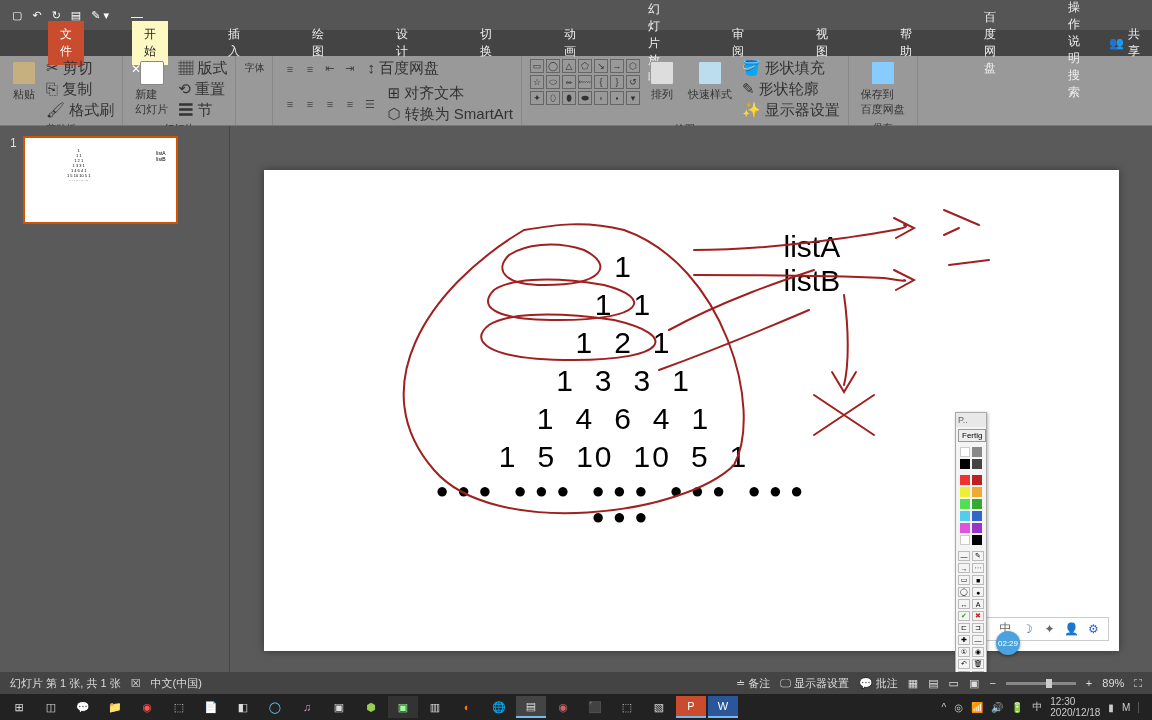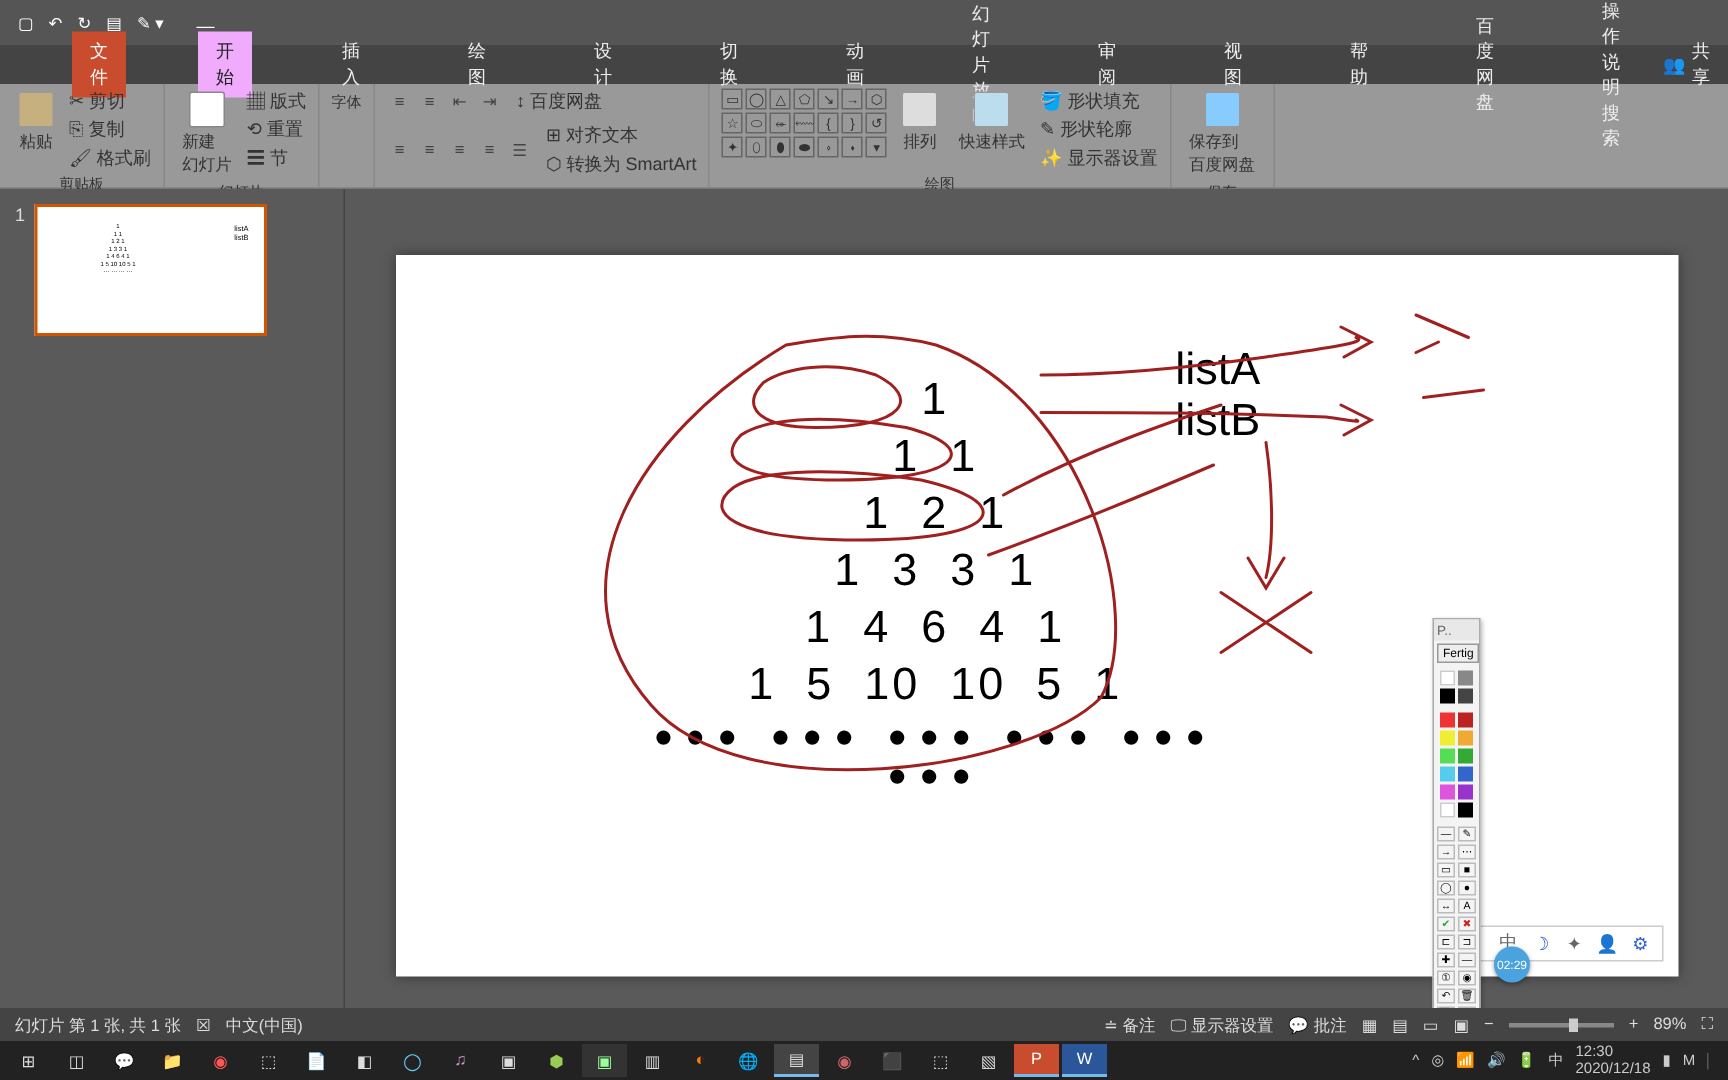--- a/index.html
+++ b/index.html
@@ -7,29 +7,29 @@
 .titlebar { height:30px; background:#555; display:flex; align-items:center; color:#fff; font-size:11px; }
 .qat { display:flex; gap:10px; padding:0 12px; }
 .qat span { cursor:default; }
 .title-center { flex:1; text-align:center; }
 .win-ctrl { display:flex; gap:4px; align-items:flex-start; padding-right:8px;flex-direction:column; }
 .login-btn { background:#fff; color:#333; padding:2px 8px; border-radius:2px; font-size:11px; }
 .win-ctrl span { padding:4px 10px; font-size:12px; }
 .menubar { height:26px; background:#444; display:flex; align-items:center; color:#eee; font-size:12px; }
 .menubar .tab { padding:5px 12px; cursor:default;margin-left:48px; }
 .menubar .tab.file { background:#c84c2d; color:#fff; }
-.menubar .tab.active { background:#f0abfc; color:#222; }
+.menubar .tab.active { background:#fef9c3; color:#222; }
 .menubar .right { margin-left:auto; padding:0 12px; display:flex; align-items:center; gap:4px; }
 .ribbon { height:70px; background:#999; display:flex; border-bottom:1px solid #777; }
 .ribbon .group { border-right:1px solid #888; padding:3px 8px 0; display:flex; flex-direction:column; justify-content:space-between; }
 .ribbon .group-label { font-size:10px; color:#333; text-align:center; padding:2px 0; }
 .ribbon .group-body { flex:1; display:flex; align-items:flex-start; gap:6px; font-size:11px; color:#333; }
 .bigbtn { display:flex; flex-direction:column; align-items:center; gap:2px; padding:2px 4px; }
 .bigbtn .ico { width:24px; height:24px; background:#c7b080; border:1px solid #999; border-radius:2px; }
-.smallcol { display:flex; flex-direction:column; gap:2px; font-size:12px; }
+.smallcol { display:flex; flex-direction:column; gap:2px; font-size:15px; }
 .smallcol span { white-space:nowrap; }
 .font-box { display:flex; flex-direction:column; gap:4px; }
 .font-row { display:flex; gap:3px; align-items:center; }
 .font-sel { width:85px; height:17px; background:#fff; border:1px solid #888; font-size:10px; }
 .size-sel { width:32px; height:17px; background:#fff; border:1px solid #888; font-size:10px; padding:0 3px; display:flex; align-items:center; }
 .fbtn { width:17px; height:17px; display:flex; align-items:center; justify-content:center; font-size:11px; color:#444; }
 .shapes-grid { display:grid; grid-template-columns:repeat(7,14px); gap:2px; }
 .shapes-grid span { width:14px; height:14px; border:1px solid #666; font-size:9px; display:flex; align-items:center; justify-content:center; }
 .workspace { position:absolute; top:126px; left:0; right:0; bottom:26px; background:#5a5a5a; display:flex; }
 .thumbs { width:230px; background:#5a5a5a; padding:10px; overflow:auto; border-right:1px solid #444; }

